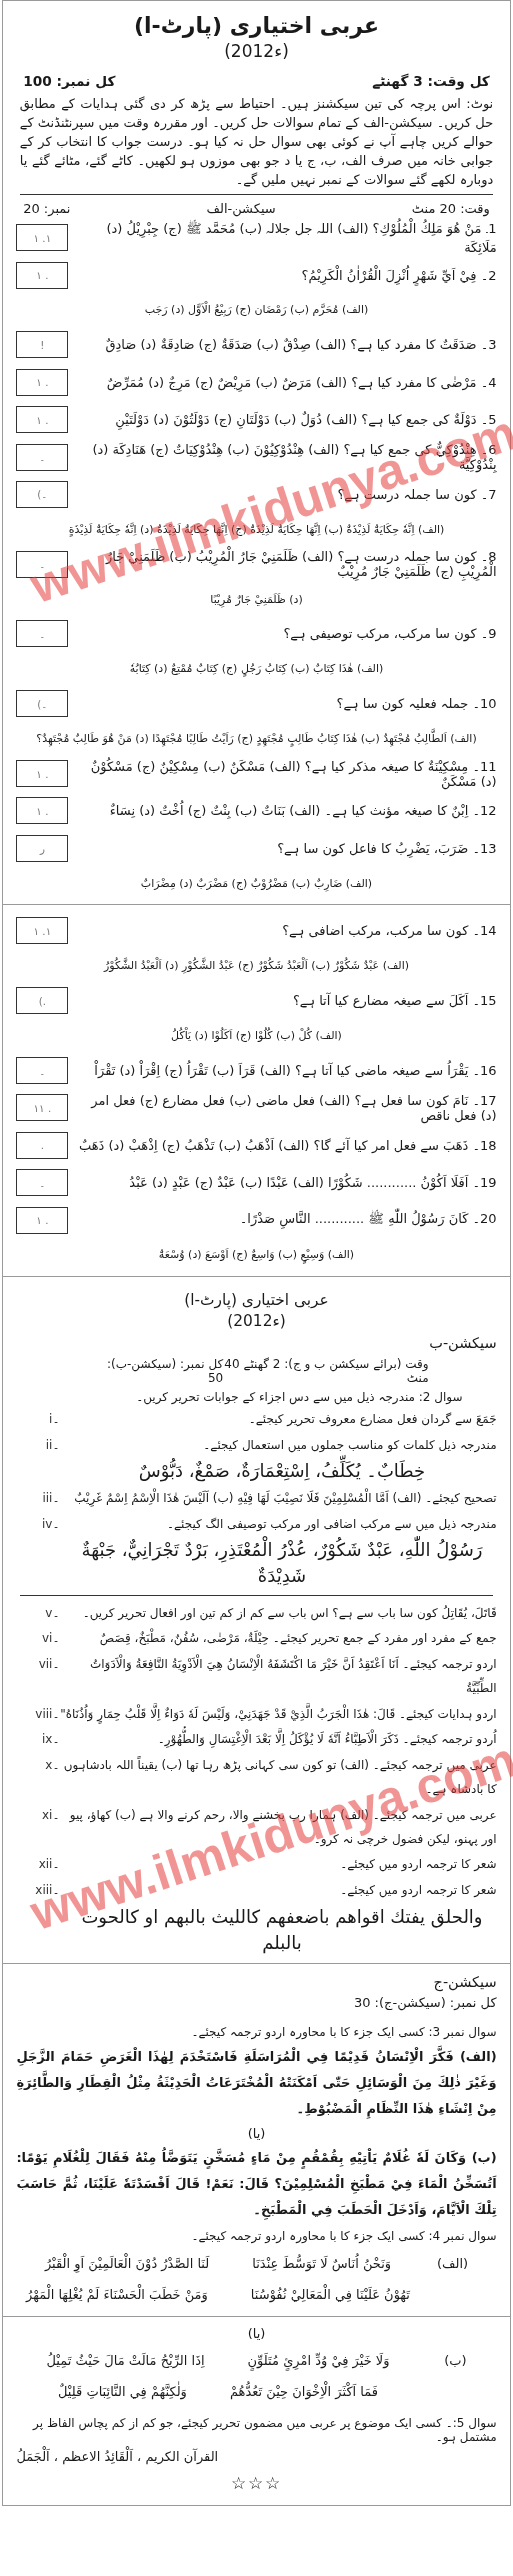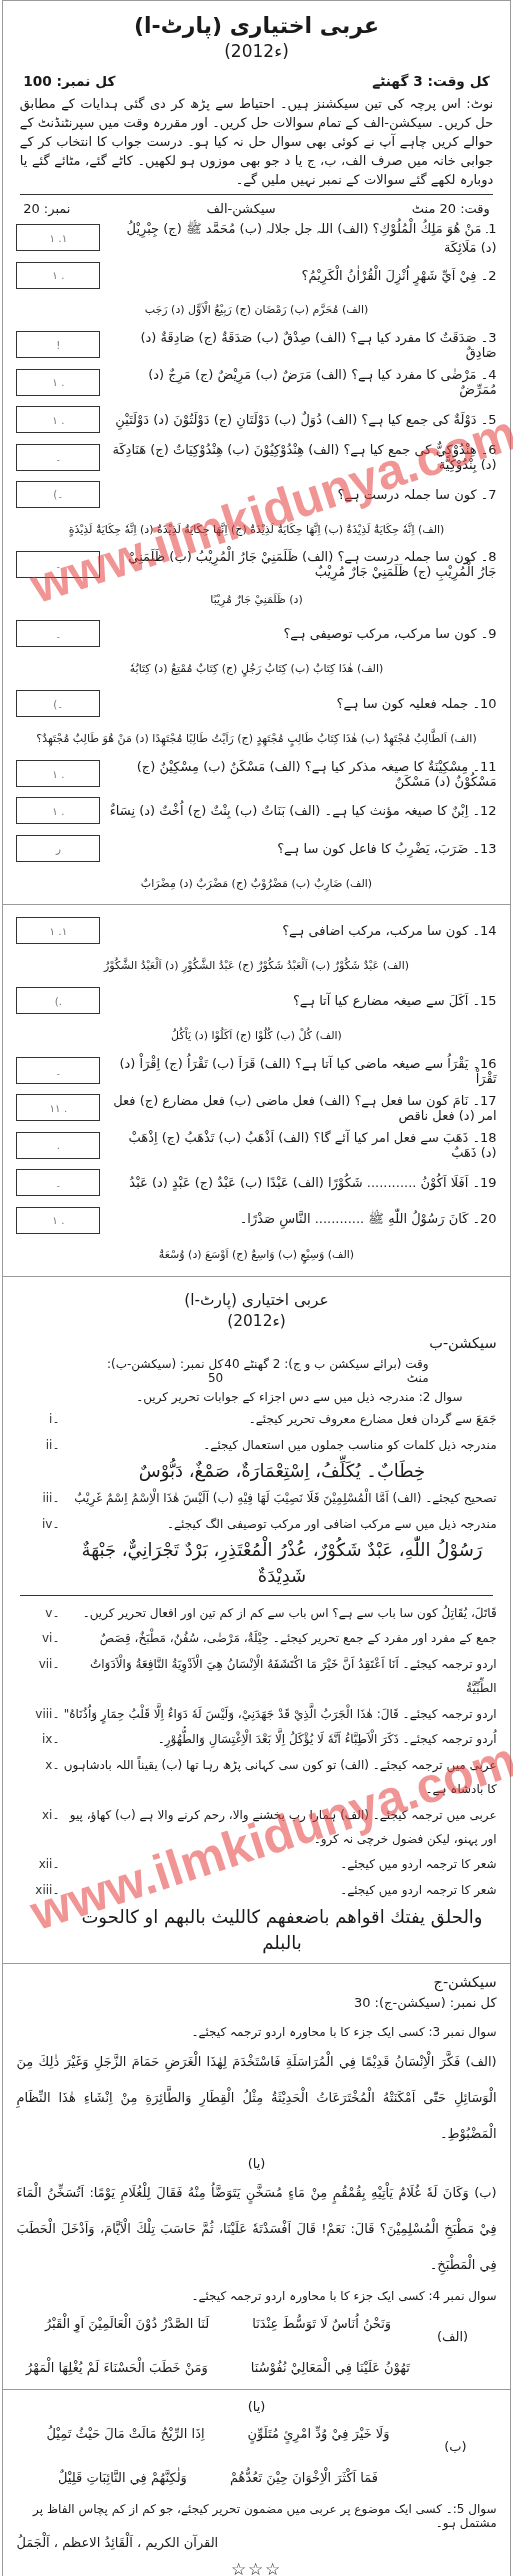--- a/index.html
+++ b/index.html
@@ -8,34 +8,34 @@
   .panel { border:0.9px solid #9a9a9a; border-top:none; margin:0 1.7px 0 1.7px; padding:5.1px 13.7px 6.8px 13.7px; position:relative; box-sizing:border-box; }
   .panel.first { border-top:0.9px solid #9a9a9a; }
   .title { text-align:center; font-size:22px; font-weight:bold; margin:6.8px 0 3.4px 0; }
   .year { text-align:center; font-size:17px; direction:ltr; margin:3.4px 0 12px 0; }
   .row-split { display:flex; justify-content:space-between; align-items:center; font-size:13.7px; font-weight:bold; margin:5.1px 6.8px; }
   .note { font-size:13px; line-height:19px; text-align:justify; margin:0 3.4px; }
   .hr-thick { border-top:1.7px solid #333; margin:5.1px 3.4px 5.1px 3.4px; }
   .sec-head { display:flex; justify-content:space-between; font-size:13px; margin:3.4px 6.8px 5.1px 6.8px; }
   .q { display:flex; align-items:center; justify-content:space-between; font-size:13px; min-height:34px; margin:3.4px 0; }
   .q .txt { flex:1; }
-  .ansbox { width:84px; height:27px; border:1.7px solid #333; box-sizing:border-box; margin-right:8.6px; flex:none; display:flex; align-items:center; justify-content:center; font-size:10.3px; color:#777; direction:ltr; }
+  .ansbox { width:52px; height:27px; border:1.7px solid #333; box-sizing:border-box; margin-right:8.6px; flex:none; display:flex; align-items:center; justify-content:center; font-size:10.3px; color:#777; direction:ltr; }
   .opts { font-size:11px; min-height:29px; line-height:29px; text-align:center; }
   .sub-title { text-align:center; font-size:15.4px; margin:8.6px 0 3.4px 0; }
   .sub-year { text-align:center; font-size:15.4px; direction:ltr; margin:1.7px 0 3.4px 0; }
   .sub-sec { font-size:14.5px; margin:5.1px 0 5.1px 0; }
   .meta-line { display:flex; justify-content:space-between; font-size:12px; margin:5.1px 68px 5.1px 86px; }
   .list-item { display:flex; font-size:12px; line-height:24px; margin:1.7px 0; }
   .list-item .num { width:38px; flex:none; direction:ltr; text-align:right; padding-left:5.1px; color:#333; }
   .list-item .body { flex:1; }
   .arabic-line { font-size:18px; text-align:center; line-height:26px; padding-left:51px; }
-  .para { font-size:13px; line-height:36px; text-align:justify; margin:1.7px 0; }
+  .para { font-size:13px; line-height:26px; text-align:justify; margin:1.7px 0;font-weight:bold; }
   .or { text-align:center; font-size:13px; margin:4px 0; }
   .verse { display:flex; justify-content:center; gap:43px; font-size:13px; line-height:31px; }
-  .verse .label { width:34px; flex:none;margin-top:13px; }
+  .verse .label { width:34px; flex:none; }
   .stars { text-align:center; font-size:17px; letter-spacing:1.7px; margin:8.6px 0 5.1px 0; }
   .watermark { position:absolute; left:17px; font-family:"Liberation Sans", sans-serif; font-size:50px; font-weight:bold; color:rgba(230,60,60,0.55); transform:rotate(-18deg); direction:ltr; pointer-events:none; white-space:nowrap; }
 </style>
 </head>
 <body>
 
 <div class="page">
 
   <div class="panel first">
     <div class="title">عربی اختیاری (پارٹ-ا)</div>
@@ -189,21 +189,21 @@
         </div>
         <div class="list-item">
           <span class="body">جمع کے مفرد اور مفرد کے جمع تحریر کیجئے۔ حِيْلَةٌ، مَرْضٰى، سُفُنٌ، مَطْبَخٌ، قِصَصٌ</span>
           <span class="num">vi۔</span>
         </div>
         <div class="list-item">
           <span class="body">اردو ترجمہ کیجئے۔ اَنَا اَعْتَقِدُ اَنَّ خَيْرَ مَا اكْتَشَفَهُ الْاِنْسَانُ هِيَ الْاَدْوِيَةُ النَّافِعَةُ وَالْاَدَوَاتُ الطِّبِّيَّةُ</span>
           <span class="num">vii۔</span>
         </div>
         <div class="list-item">
-          <span class="body">اردو ترجمہ کیجئے۔ قَالَ: هٰذَا الْجَرَبُ الَّذِيْ قَدْ جَهَدَنِيْ، وَلَيْسَ لَهٗ دَوَاءٌ اِلَّا قَلْبُ حِمَارٍ وَاُذُنَاهُ"</span>
+          <span class="body">اردو ہدایات کیجئے۔ قَالَ: هٰذَا الْجَرَبُ الَّذِيْ قَدْ جَهَدَنِيْ، وَلَيْسَ لَهٗ دَوَاءٌ اِلَّا قَلْبُ حِمَارٍ وَاُذُنَاهُ"</span>
           <span class="num">viii۔</span>
         </div>
         <div class="list-item">
           <span class="body">اُردو ترجمہ کیجئے۔ ذَكَرَ الْاَطِبَّاءُ اَنَّهٗ لَا يُؤْكَلُ اِلَّا بَعْدَ الْاِغْتِسَالِ وَالطُّهُوْرِ۔</span>
           <span class="num">ix۔</span>
         </div>
         <div class="list-item">
           <span class="body">عربی میں ترجمہ کیجئے۔ (الف) تو کون سی کہانی پڑھ رہا تھا (ب) یقیناً اللہ بادشاہوں کا بادشاہ ہے۔</span>
           <span class="num">x۔</span>
         </div>

